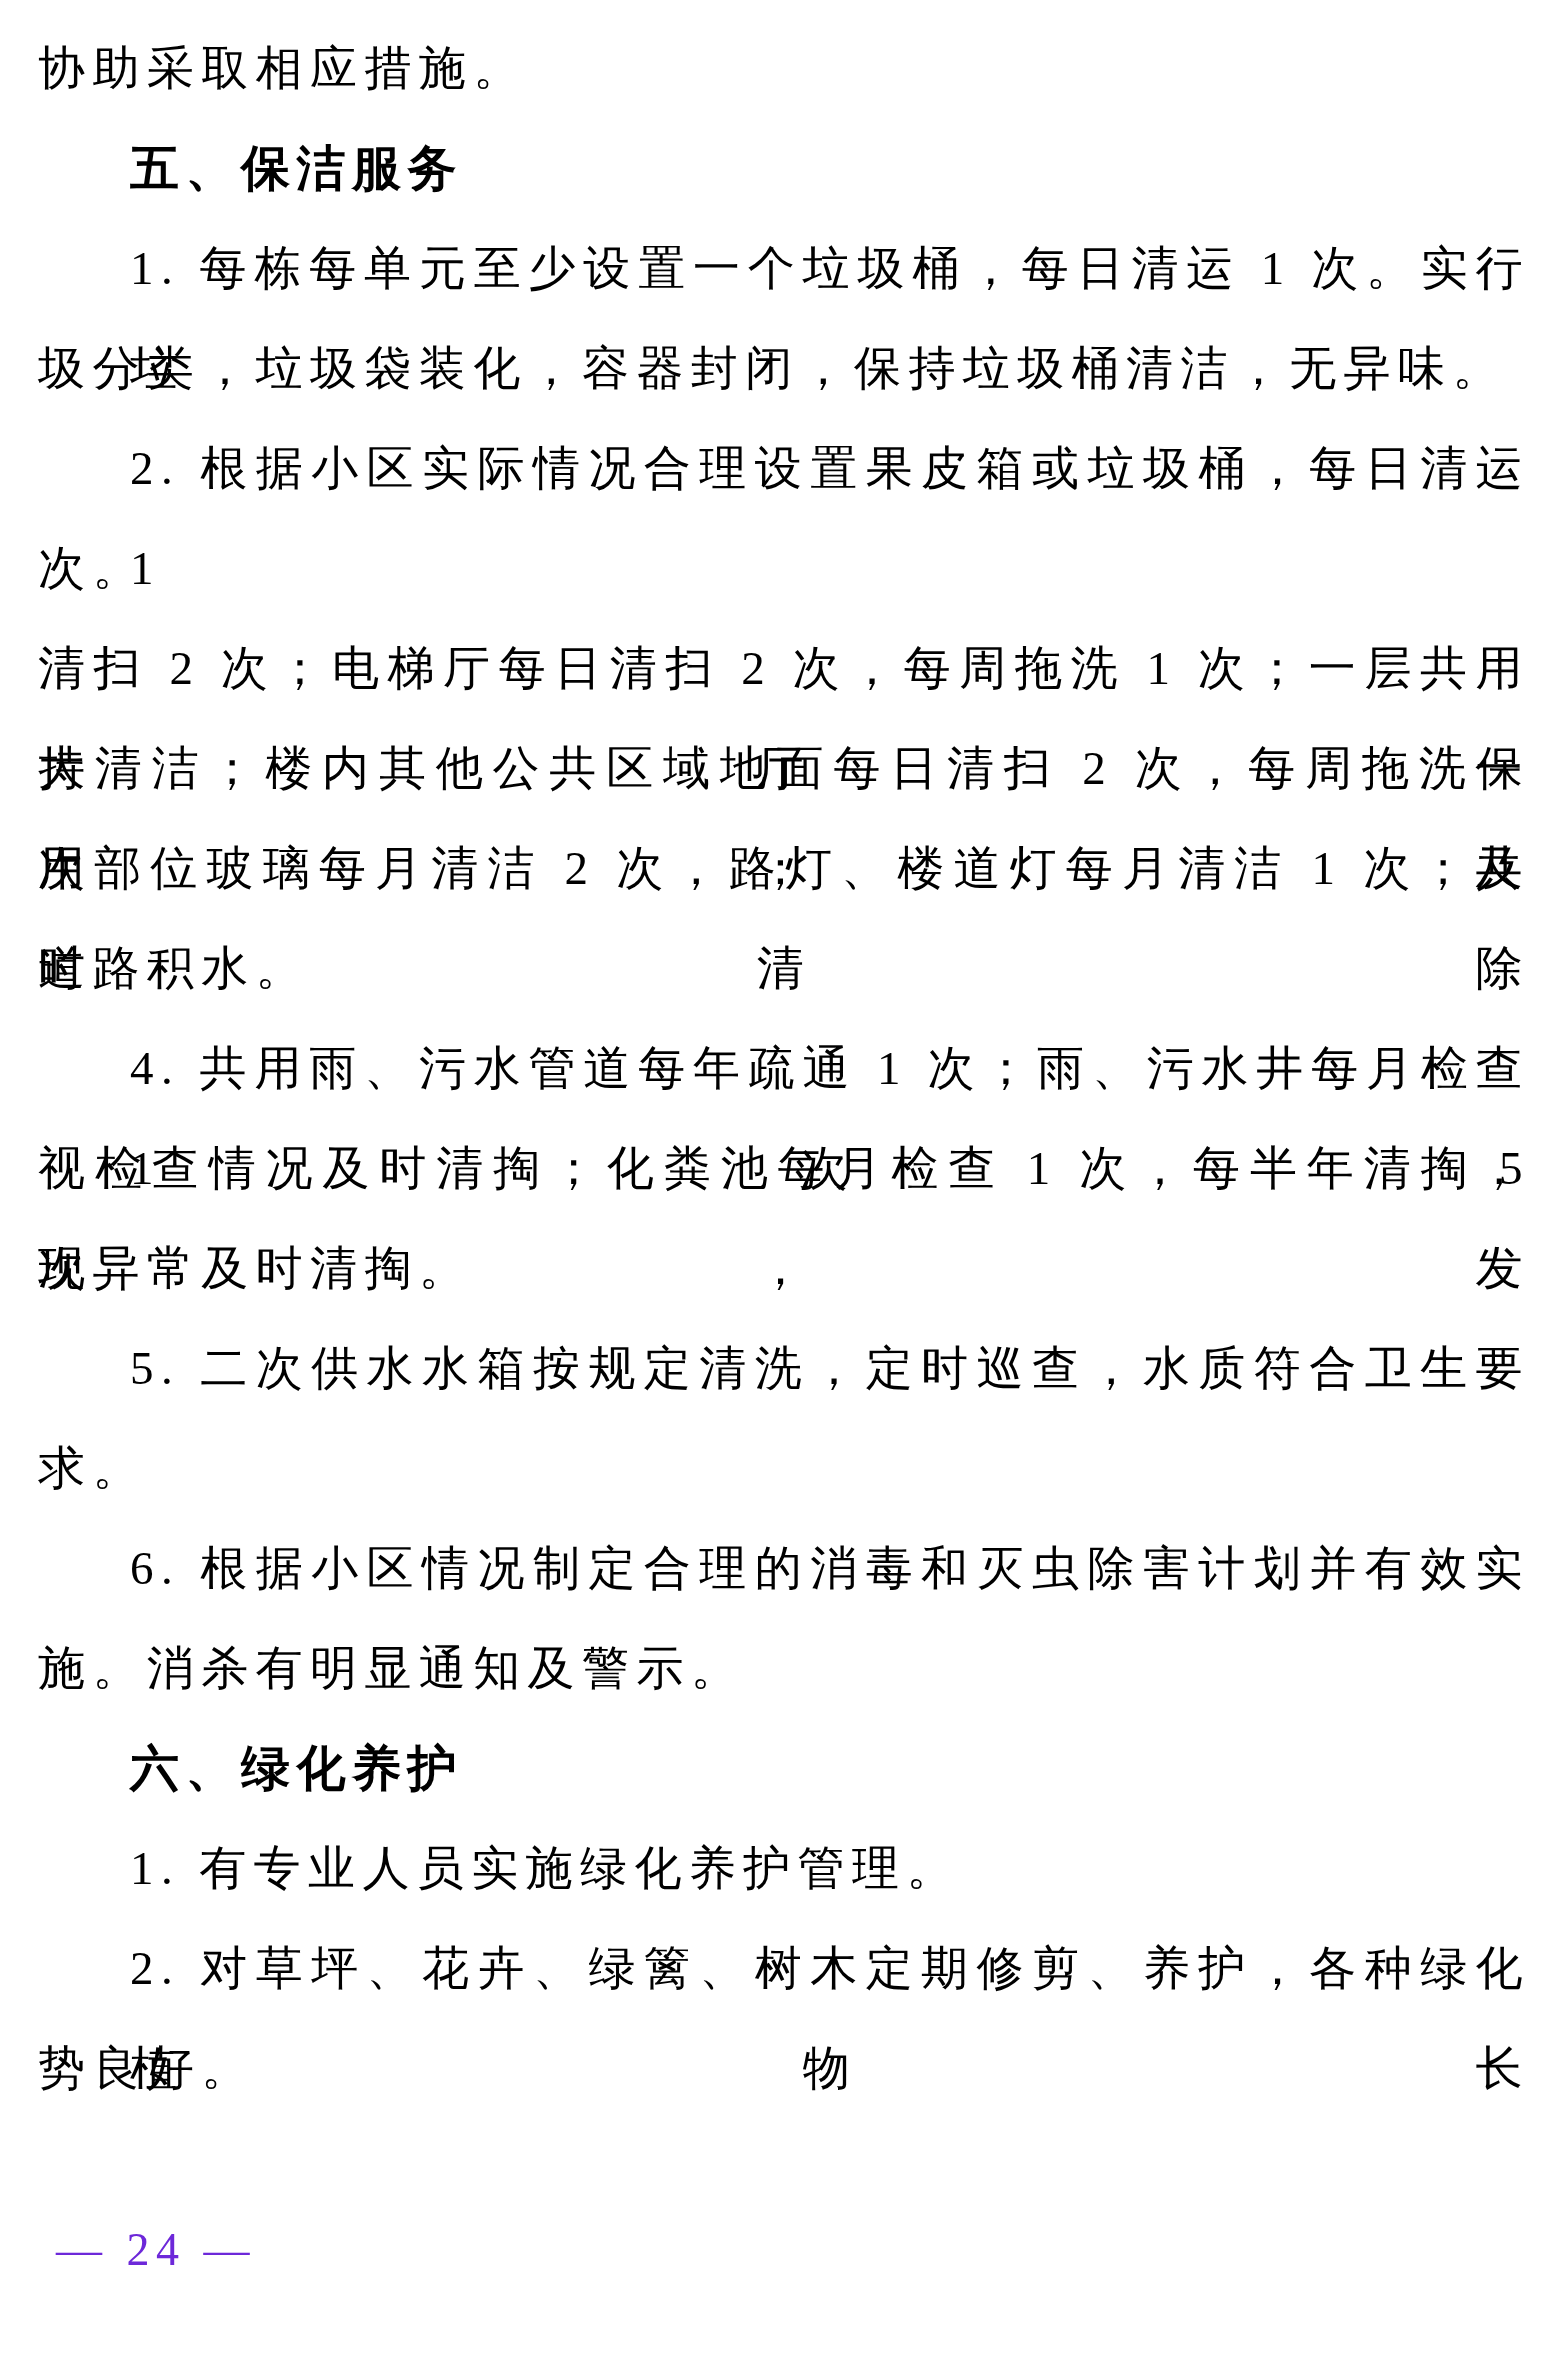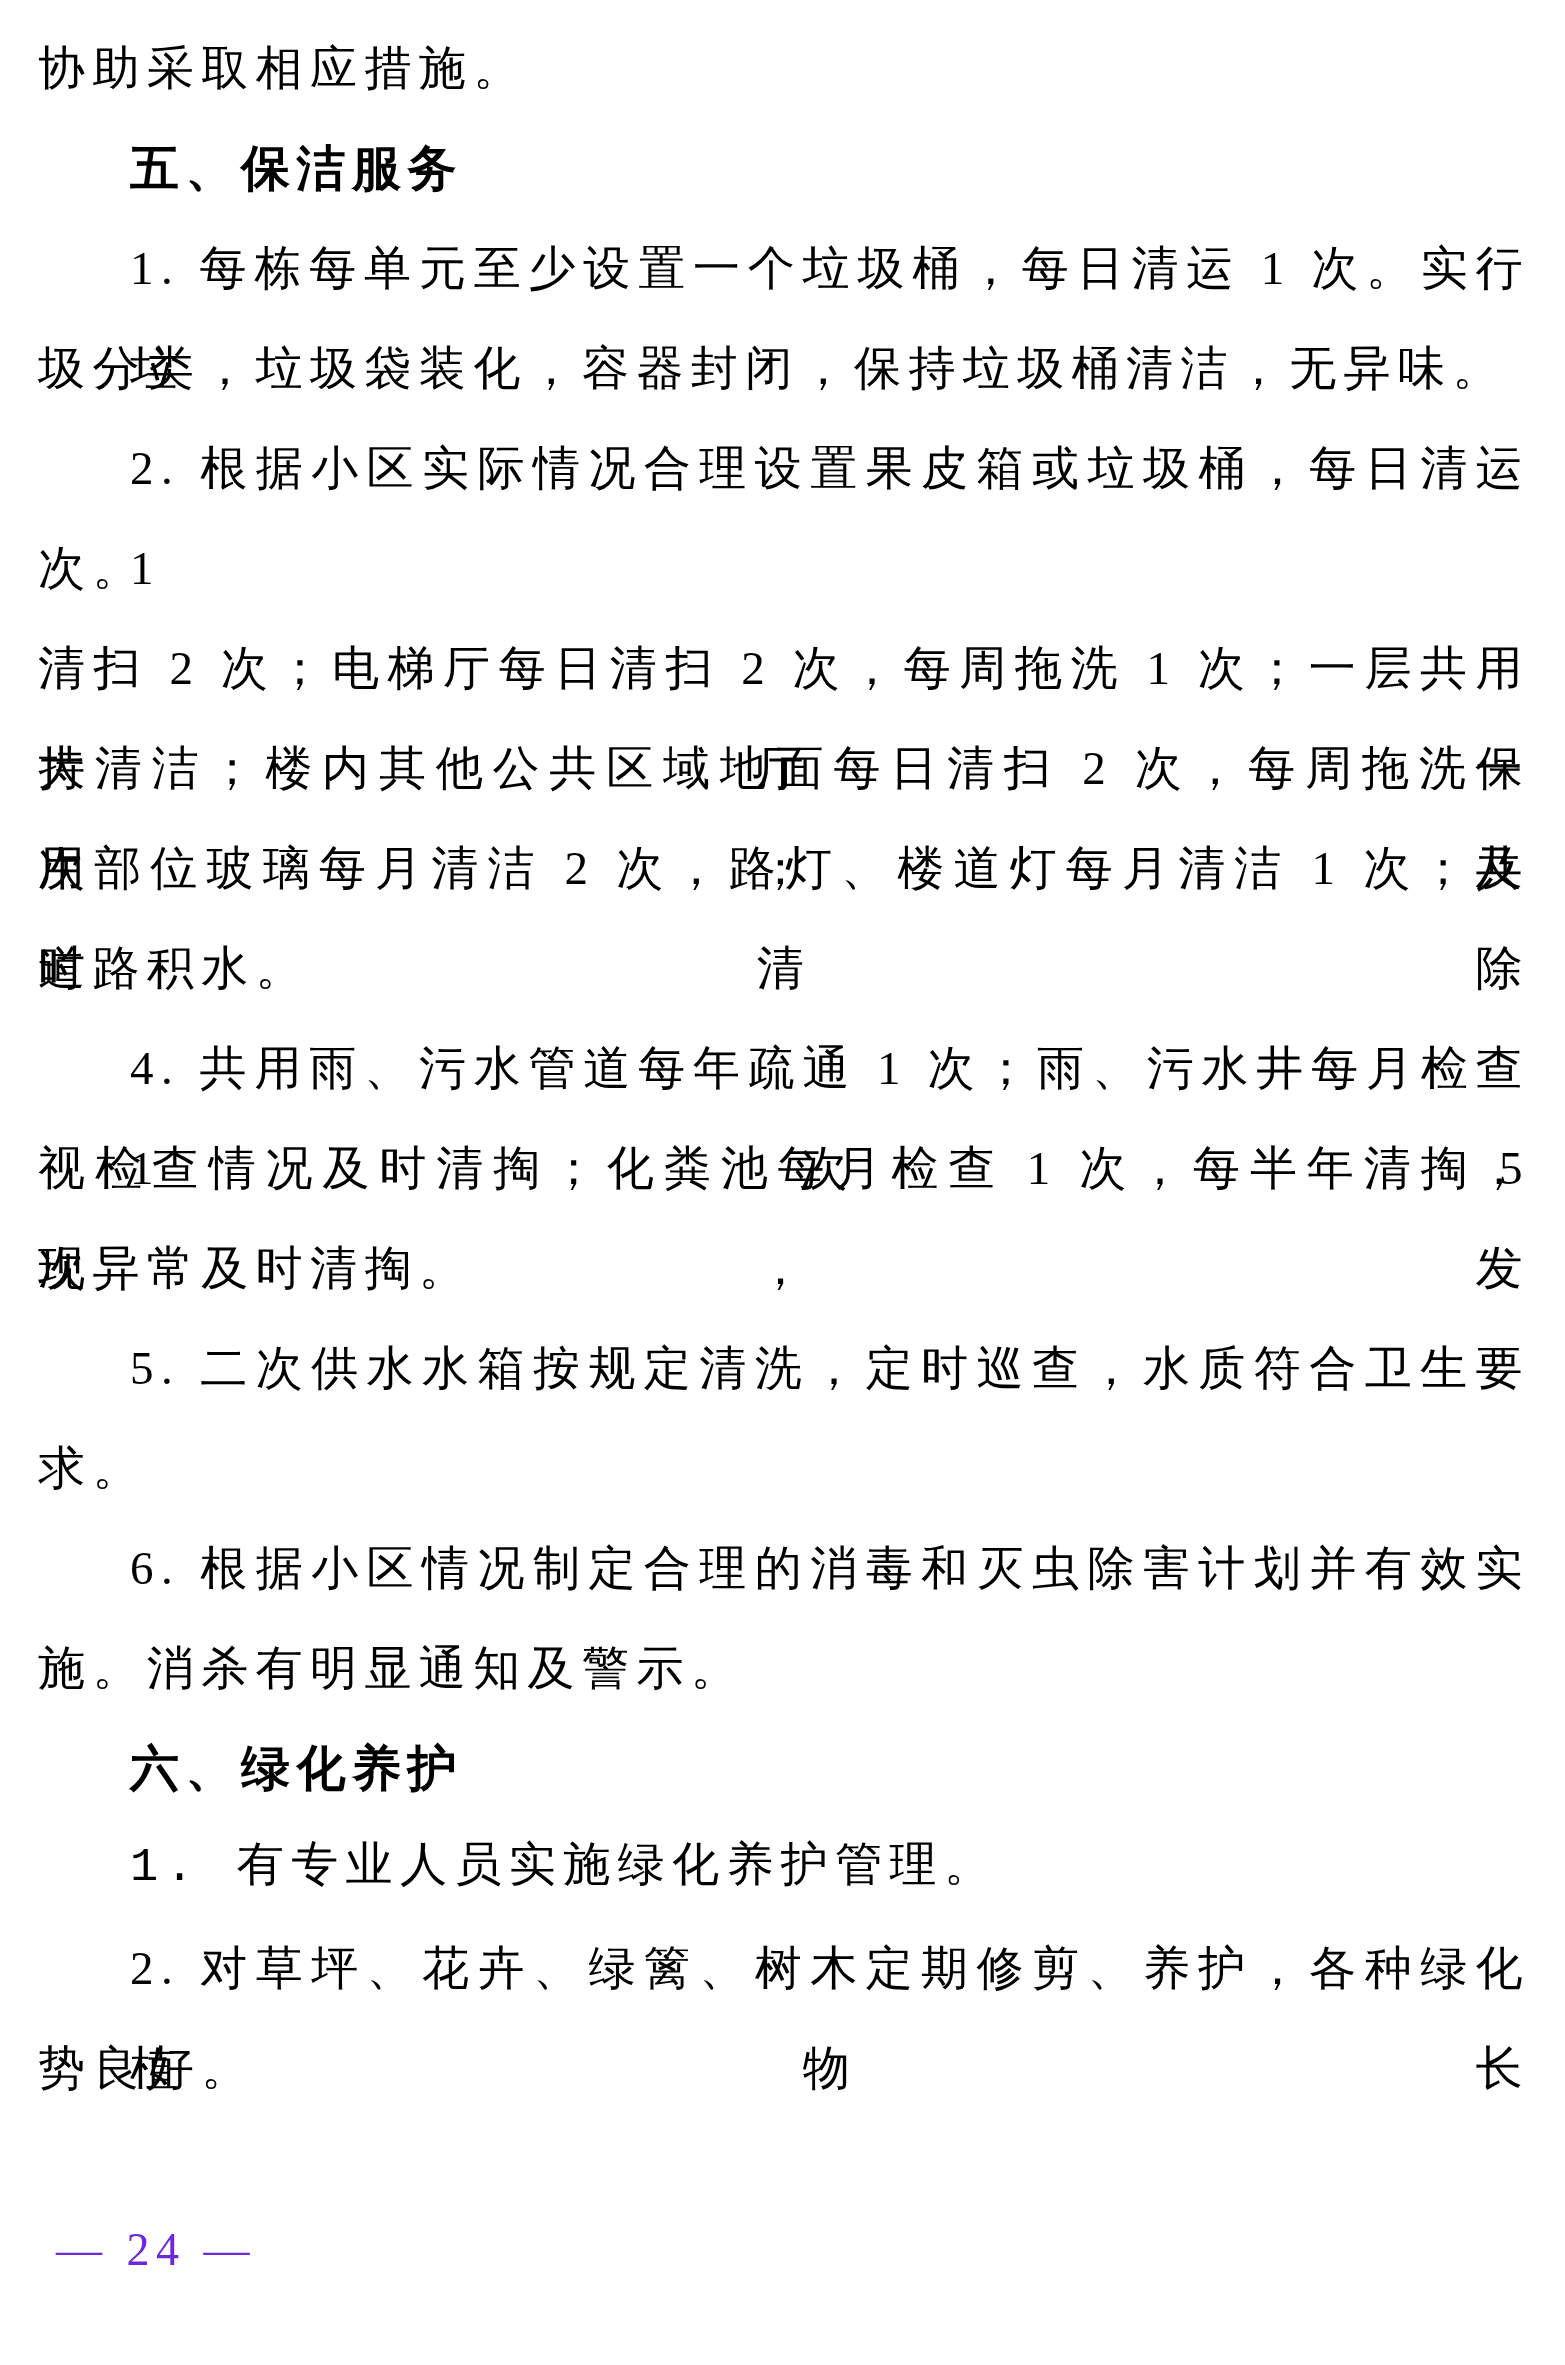--- a/index.html
+++ b/index.html
@@ -44,21 +44,20 @@
   .line.end {
     text-align: right;
     text-align-last: left;
     white-space: nowrap;
   }
   .line.first-end {
     padding-left: 92px;
     text-align: right;
     text-align-last: left;
     white-space: nowrap;
-    font-family: Liberation Mono, monospace;
   }
   .line.heading {
     padding-left: 92px;
     font-family: "Liberation Sans", "DejaVu Sans", sans-serif;
     font-weight: 700;
     font-size: 49px;
     letter-spacing: 6.5px;
     text-align: right;
     text-align-last: left;
     white-space: nowrap;

